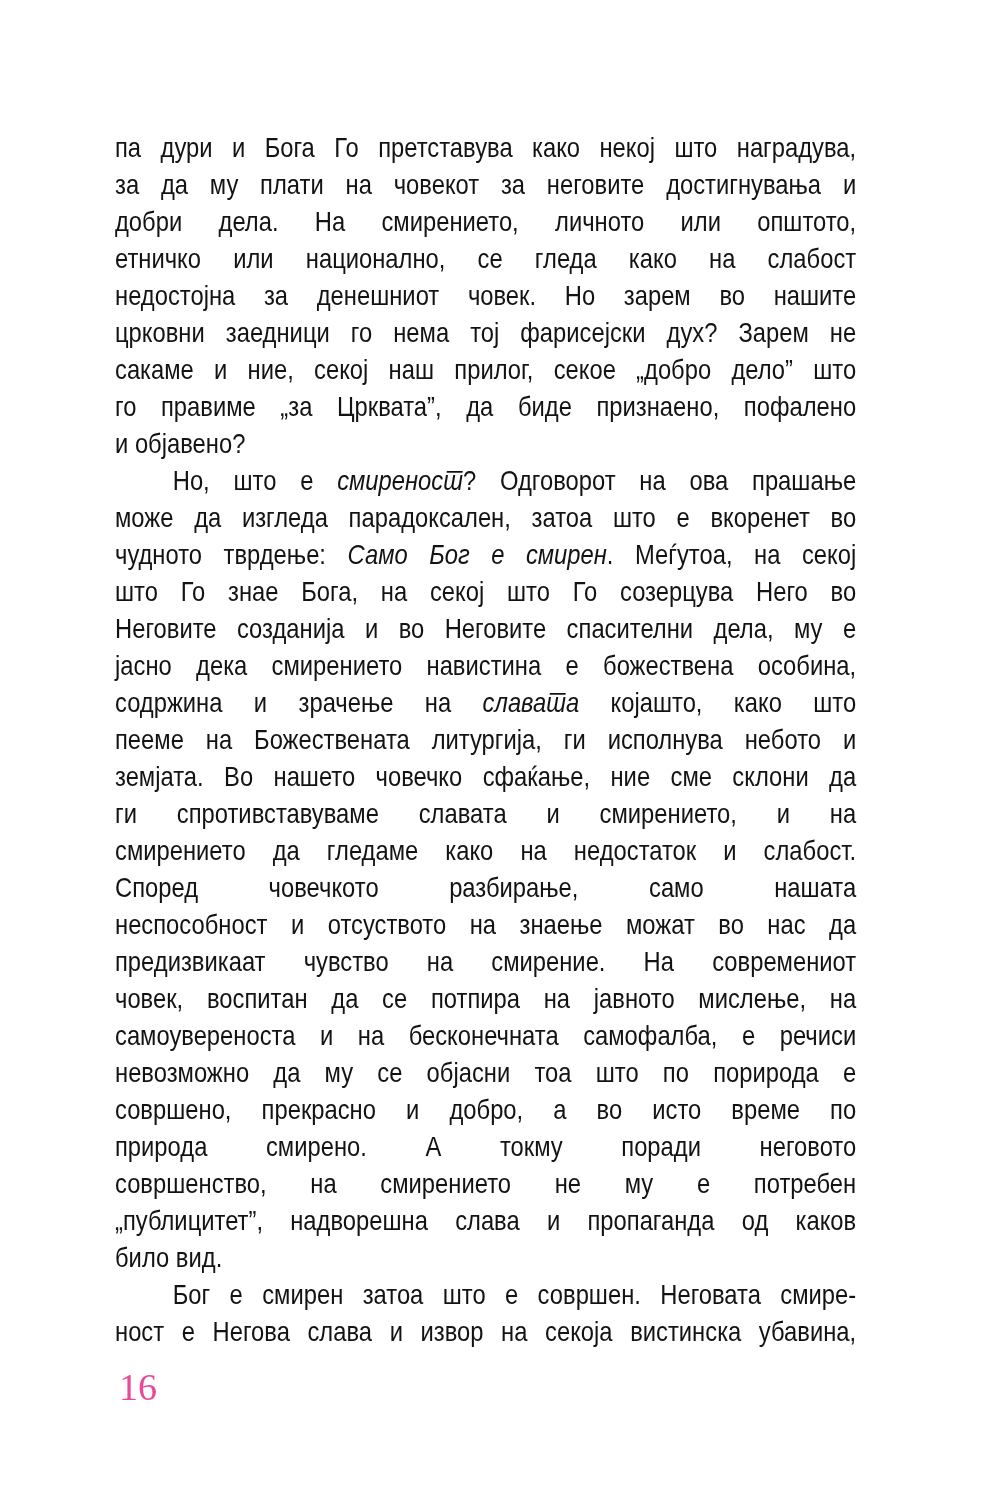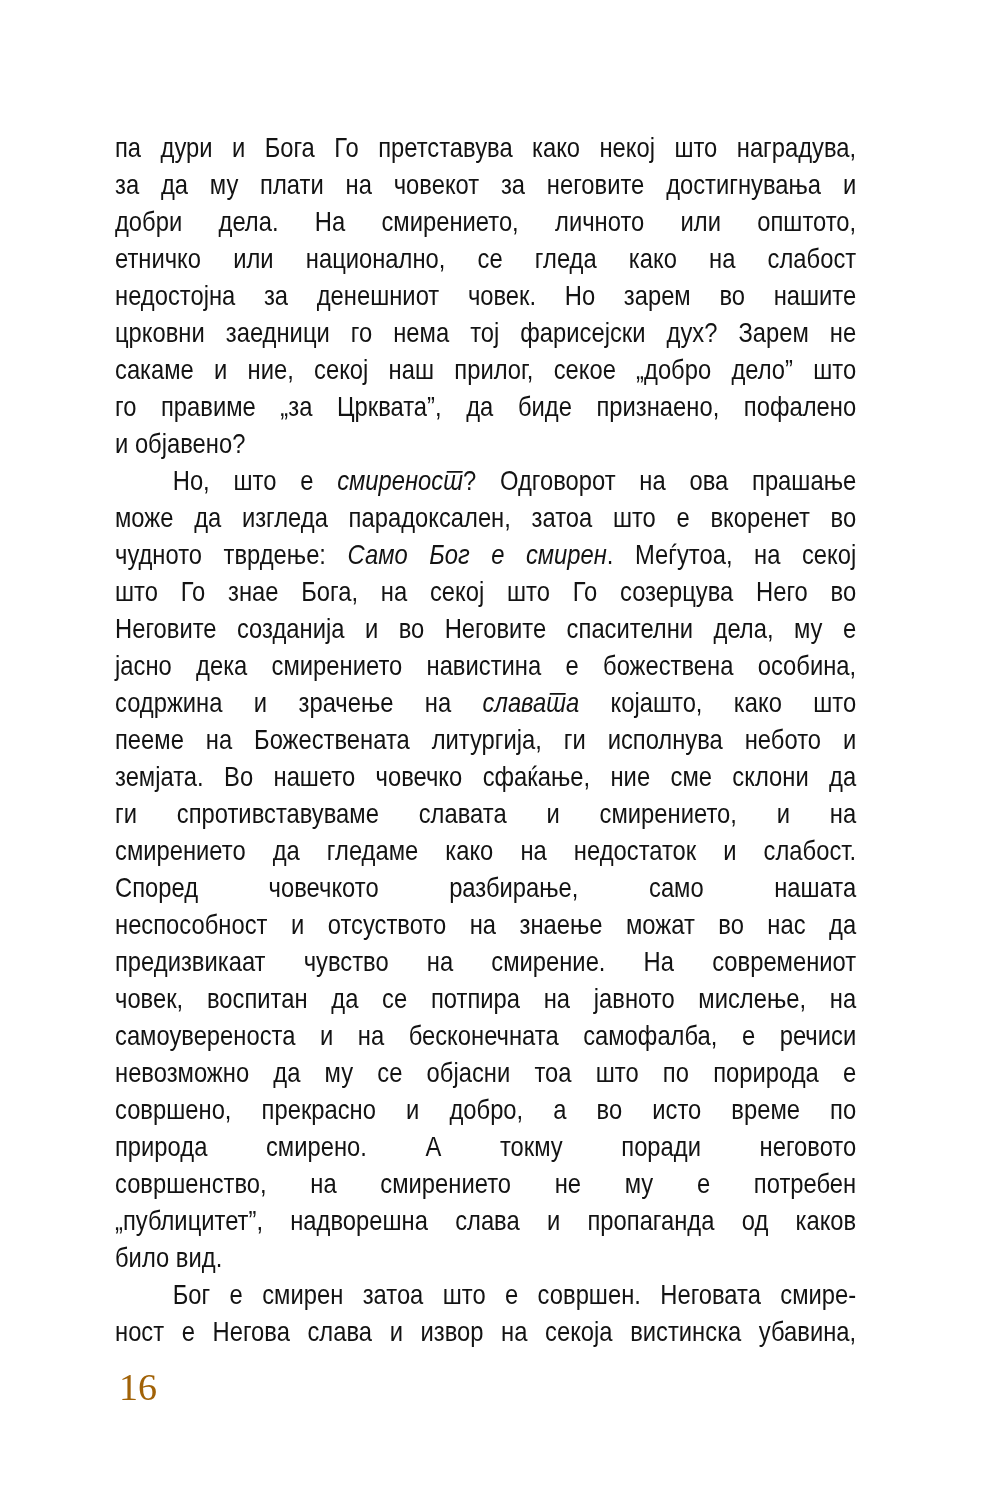--- a/index.html
+++ b/index.html
@@ -42,21 +42,21 @@
   .it {
     font-style: italic;
   }
   .page-number {
     position: absolute;
     left: 119px;
     top: 1366px;
     font-family: "Liberation Serif", "DejaVu Serif", serif;
     font-size: 38px;
     line-height: 1.15;
-    color: #a16207;
+    color: #ec4899;
   }
 </style>
 </head>
 <body>
 
 <div class="page" style="background: rgb(255, 255, 255); color: rgb(19, 19, 19);">
   <div class="text-block">
       <div class="line"><span>па дури и Бога Го претставува како некој што наградува,</span></div>
       <div class="line"><span>за да му плати на човекот за неговите достигнувања и</span></div>
       <div class="line"><span>добри дела. На смирението, личното или општото,</span></div>

